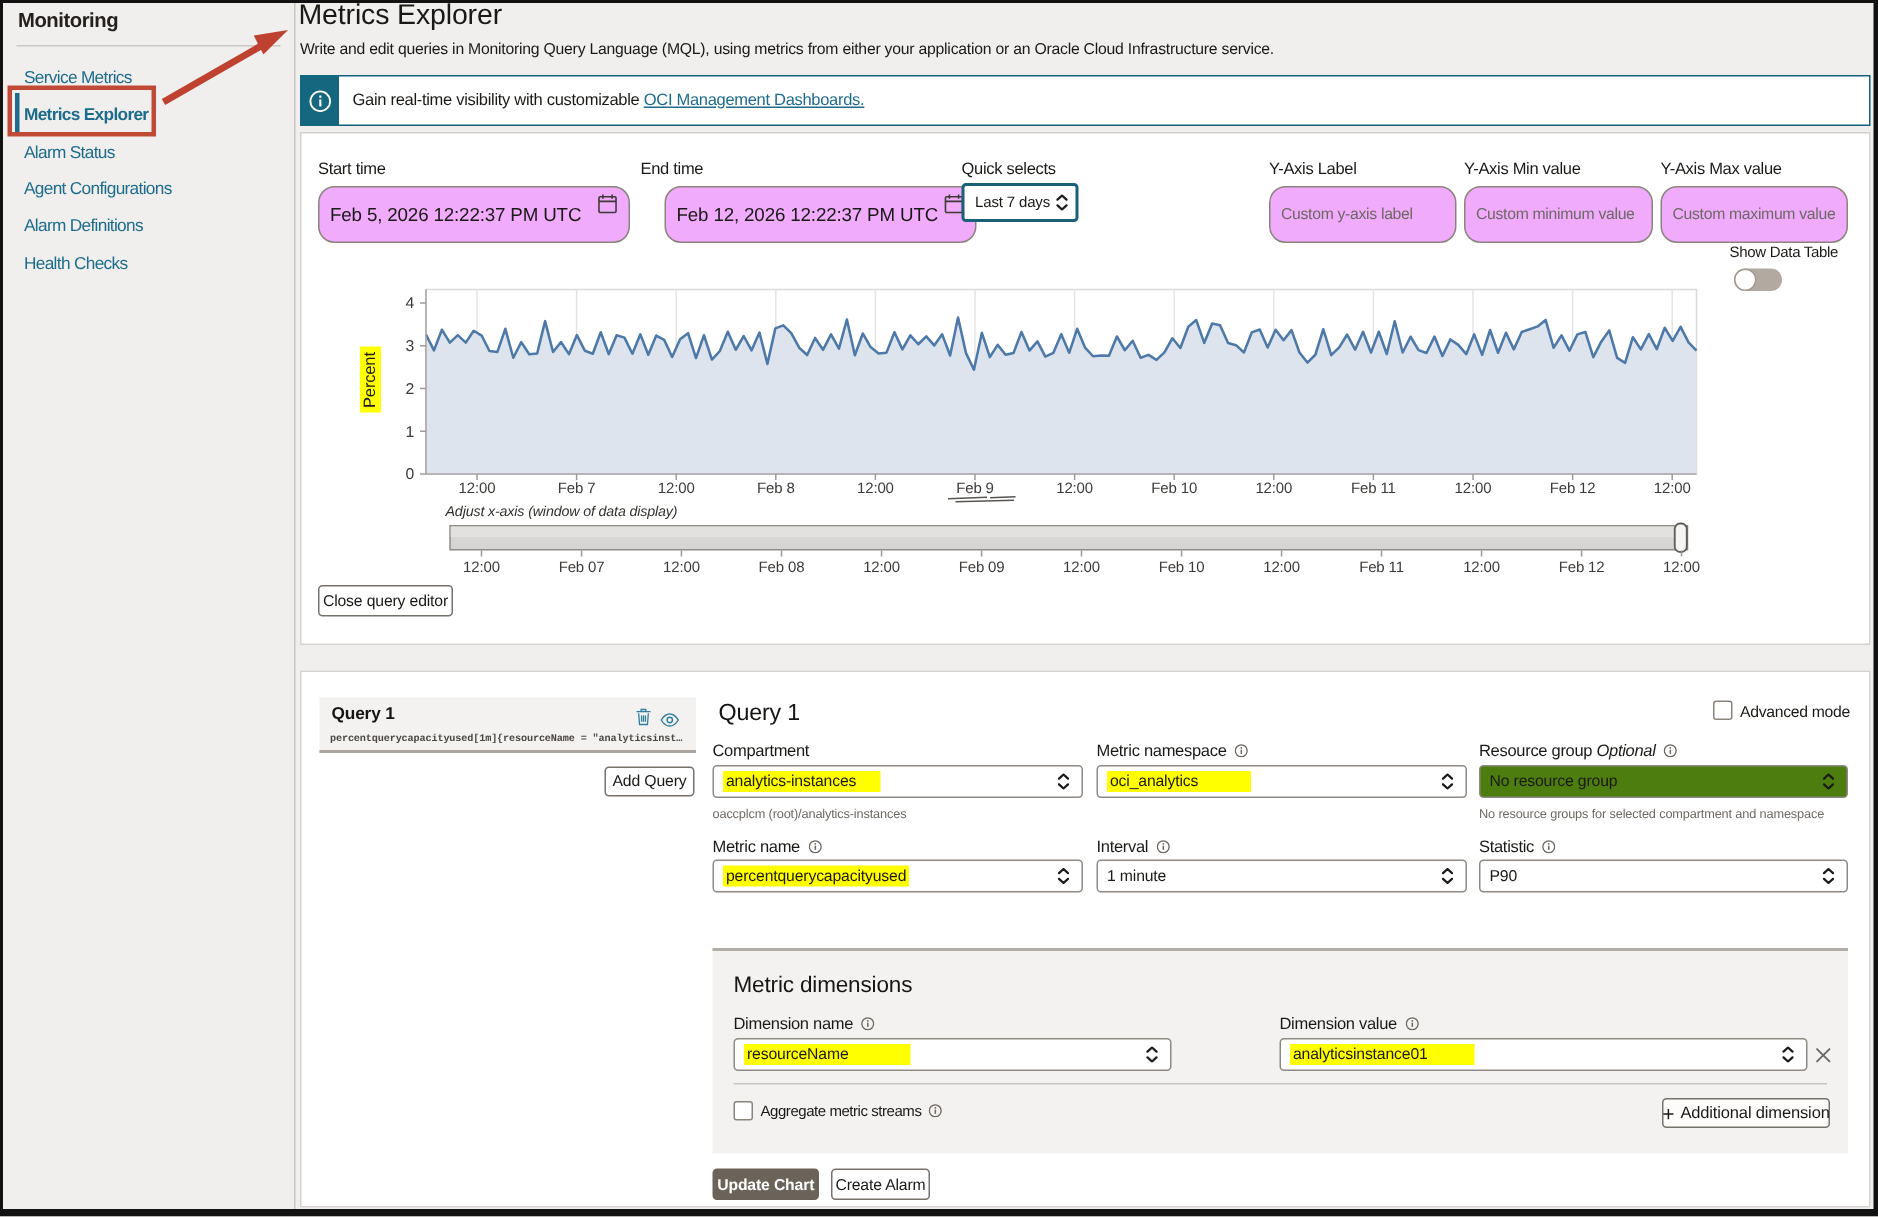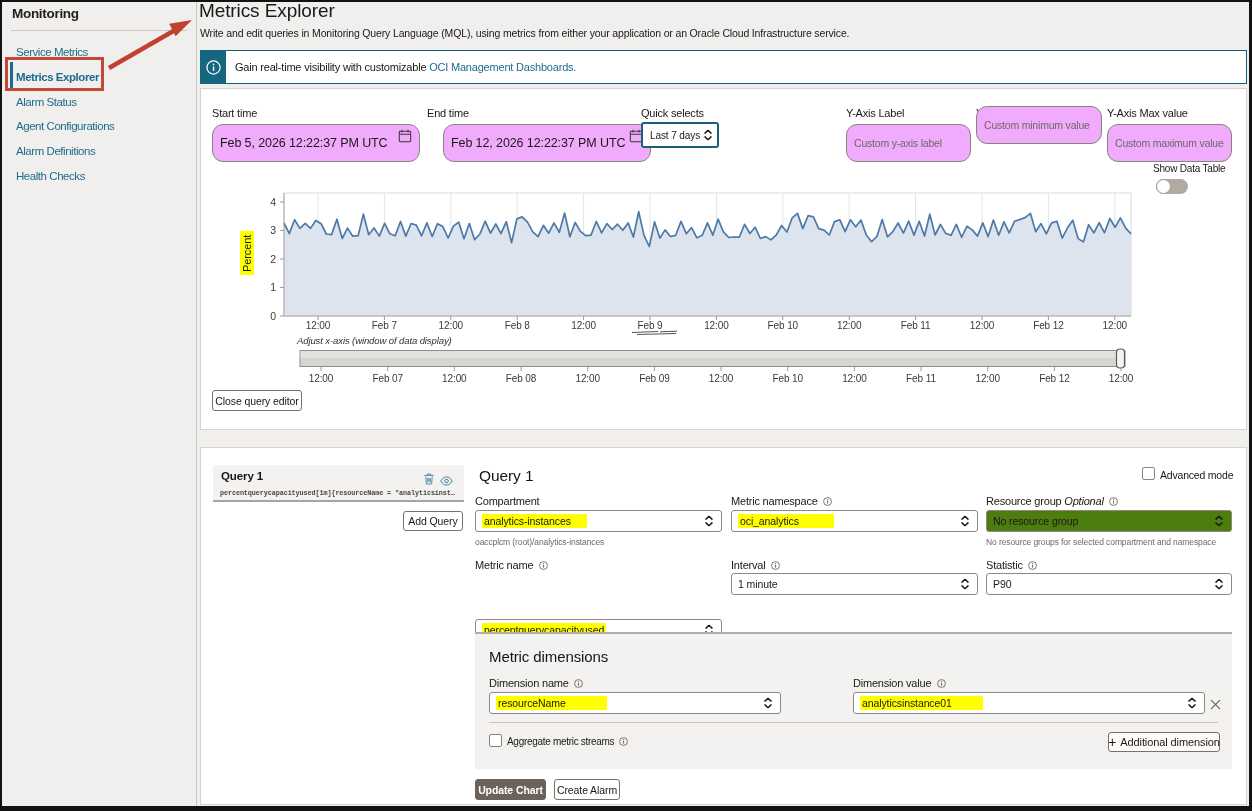--- a/index.html
+++ b/index.html
@@ -38,21 +38,21 @@
 <div class="abs" style="left:200px;top:27px;font-size:10.5px;letter-spacing:-0.15px;color:#1b1916">Write and edit queries in Monitoring Query Language (MQL), using metrics from either your application or an Oracle Cloud Infrastructure service.</div>
 
 <div class="abs" style="left:200px;top:50px;width:1047px;height:34px;background:#fff;border:1px solid #11607b"></div>
 <div class="abs" style="left:200px;top:50px;width:26px;height:34px;background:#15667f;display:flex;align-items:center;justify-content:center">
     <svg width="15" height="15" viewBox="0 0 16 16">
       <circle cx="8" cy="8" r="7" fill="none" stroke="#fff" stroke-width="1.3"></circle>
       <rect x="7.3" y="6.7" width="1.5" height="5" fill="#fff"></rect>
       <rect x="7.3" y="3.9" width="1.5" height="1.6" fill="#fff"></rect>
     </svg>
   </div>
-<div class="abs" style="left:235px;top:61px;font-size:11px;letter-spacing:-0.2px;color:#1b1916">Gain real-time visibility with customizable <a style="color:#1d6c8d;">OCI Management Dashboards.</a></div>
+<div class="abs" style="left:235px;top:61px;font-size:11px;letter-spacing:-0.2px;color:#1b1916">Gain real-time visibility with customizable <a style="color:#1d6c8d;text-decoration:underline">OCI Management Dashboards.</a></div>
 
 <div class="panel" style="left:200px;top:88px;width:1047px;height:342px"></div>
 
 <div class="lbl" style="left:212px;top:107px">Start time</div>
 <div class="inp" style="left:212px;top:124px;width:208px;height:22px">Feb 5, 2026 12:22:37 PM UTC<span style="position:absolute;right:7px;top:4px"><svg width="14" height="14" viewBox="0 0 16 16" fill="none" stroke="#3d3935" stroke-width="1.2">
         <rect x="1.5" y="2.5" width="13" height="12" rx="1"></rect>
         <line x1="4.5" y1="0.8" x2="4.5" y2="4"></line>
         <line x1="11.5" y1="0.8" x2="11.5" y2="4"></line>
         <line x1="1.5" y1="6" x2="14.5" y2="6"></line>
       </svg></span></div>
@@ -71,21 +71,21 @@
         <polyline points="1,3.6 4,0.8 7,3.6"></polyline>
         <polyline points="1,7.4 4,10.2 7,7.4"></polyline>
       </svg>
     </span>
   </div>
 <div class="lbl" style="left:846px;top:107px">Y-Axis Label</div>
 <div class="inp" style="left:846px;top:124px;width:125px;height:22px">
     <span class="ph">Custom y-axis label</span>
   </div>
 <div class="lbl" style="left:976px;top:107px">Y-Axis Min value</div>
-<div class="inp" style="left:976px;top:106px;width:126px;height:34px">
+<div class="inp" style="left:976px;top:124px;width:126px;height:34px">
     <span class="ph">Custom minimum value</span>
   </div>
 <div class="lbl" style="left:1107px;top:107px">Y-Axis Max value</div>
 <div class="inp" style="left:1107px;top:124px;width:125px;height:22px">
     <span class="ph">Custom maximum value</span>
   </div>
 
 <div class="lbl" style="left:1153px;top:163px;font-size:10px">Show Data Table</div>
 <div class="abs" style="left:1156px;top:179px;width:32px;height:15px;background:#b2a9a1;border-radius:8px"></div>
 <div class="abs" style="left:1156px;top:179px;width:15px;height:15px;background:#fff;border:1px solid #a29a91;border-radius:50%"></div>
@@ -247,21 +247,21 @@
       </svg>
     </span>
   </div>
 <div class="helper" style="left:986px;top:537px">No resource groups for selected compartment and namespace</div>
 
 <div class="lbl" style="left:475px;top:559px">Metric name &nbsp;<svg width="9" height="9" viewBox="0 0 16 16" style="vertical-align:-1px">
       <circle cx="8" cy="8" r="7" fill="none" stroke="#6e6863" stroke-width="1.6"></circle>
       <rect x="7.2" y="6.7" width="1.8" height="5" fill="#6e6863"></rect>
       <rect x="7.2" y="3.7" width="1.8" height="1.9" fill="#6e6863"></rect>
     </svg></div>
-<div class="sel abs" style="left:475px;top:573px;width:247px;height:22px;margin-top:46px;">
+<div class="sel abs" style="left:475px;top:573px;width:247px;height:22px;">
     <span class="selv"><span class="hl" style="min-width:118px">percentquerycapacityused</span></span>
     <span class="chev" style="right:8px">
       <svg width="8" height="11" viewBox="0 0 8 11" fill="none" stroke="#1c1b1a" stroke-width="1.5" stroke-linecap="round" stroke-linejoin="round">
         <polyline points="1,3.6 4,0.8 7,3.6"></polyline>
         <polyline points="1,7.4 4,10.2 7,7.4"></polyline>
       </svg>
     </span>
   </div>
 <div class="lbl" style="left:731px;top:559px">Interval &nbsp;<svg width="9" height="9" viewBox="0 0 16 16" style="vertical-align:-1px">
       <circle cx="8" cy="8" r="7" fill="none" stroke="#6e6863" stroke-width="1.6"></circle>

